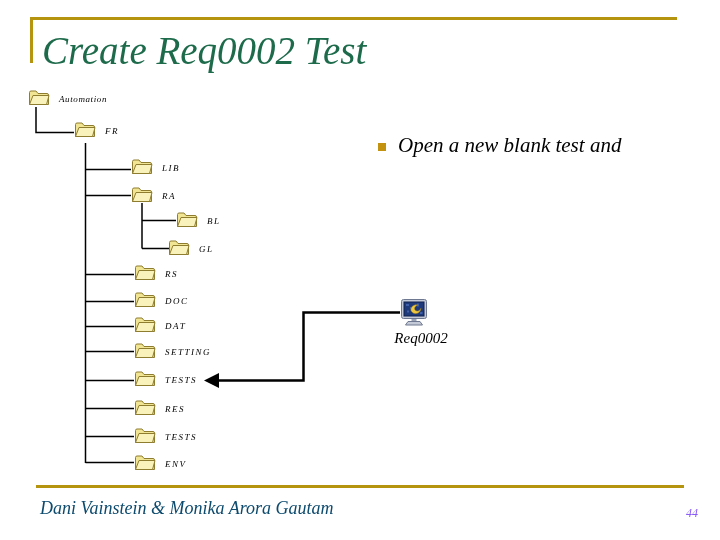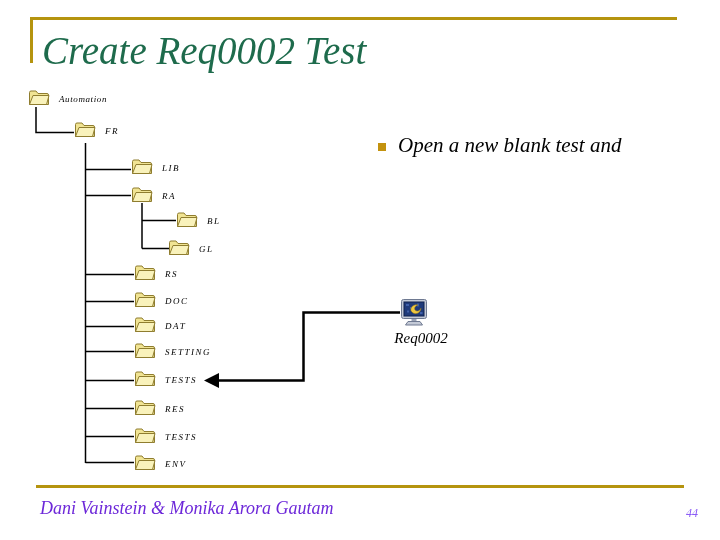--- a/index.html
+++ b/index.html
@@ -34,21 +34,21 @@
   .bullet-text {
     position:absolute; left:398px; top:131px; font-size:21px; color:#000; line-height:28px;text-align:center;
   }
 
   
   .req-icon  { position:absolute; left:401px; top:299px; }
   .req-label { position:absolute; left:393px; top:330px; width:56px; text-align:center;
                font-size:15px; color:#000; white-space:nowrap; }
 
   
-  .authors  { position:absolute; left:40px; top:498px; font-size:18px; color:#6d28d9; white-space:nowrap; }
+  .authors  { position:absolute; left:40px; top:498px; font-size:18px; color:#0c4a6e; white-space:nowrap; }
   .page-num { position:absolute; left:686px; top:506px; font-size:12px; color:#8b5cf6; }
 
   .defs-svg { position:absolute; width:0; height:0; }
 </style>
 </head>
 <body>
 
 <div class="slide">
 
   <svg class="defs-svg" aria-hidden="true">

